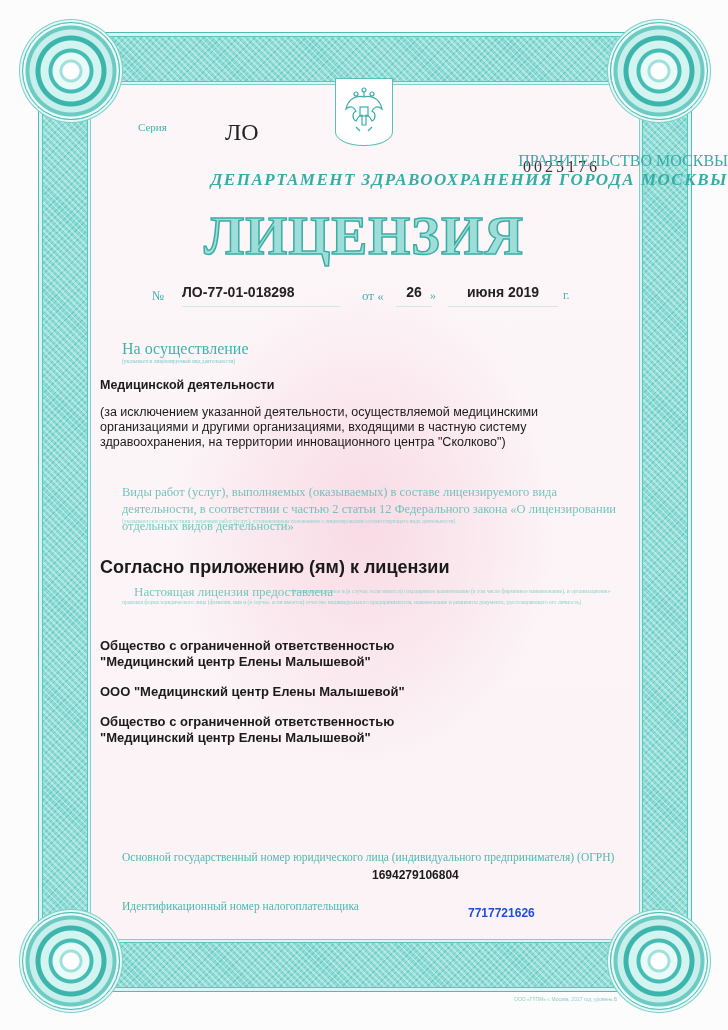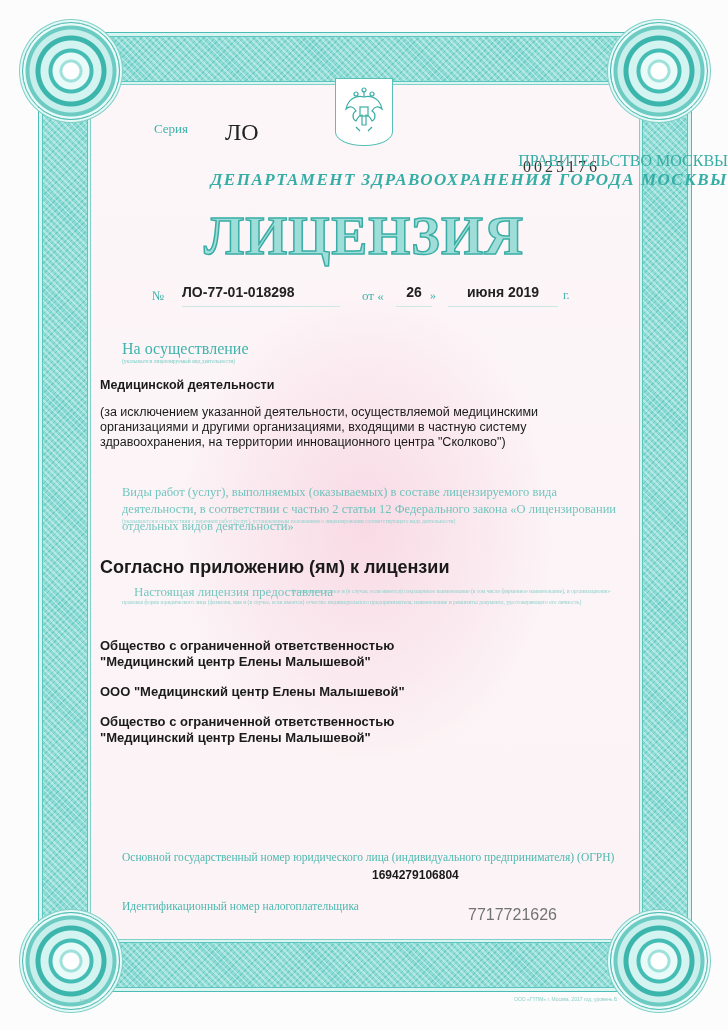--- a/index.html
+++ b/index.html
@@ -28,21 +28,21 @@
       radial-gradient(circle, #ffffff 0 8px, #9fe0da 9px 11px, #e8fbf9 12px 18px, #45bdb4 19px 22px, #d4f4f1 23px 30px, #3cb6ad 31px 35px, #c8efeb 36px 41px, #6ccbc3 42px 45px, #eafaf8 46px 48px);
     border:1px solid #48bab1; box-shadow:0 0 0 2px #e6f9f7, 0 0 0 3px #7fd0c9; }
   .ros-tl { left:22px; top:22px; }
   .ros-tr { left:610px; top:22px; }
   .ros-bl { left:22px; top:912px; }
   .ros-br { left:610px; top:912px; }
 
   .emblem { position:absolute; left:335px; top:78px; width:56px; height:66px; border:1px solid #58c0b8; border-radius:0 0 28px 28px / 0 0 14px 14px; background:#fff; }
   .emblem svg { position:absolute; left:6px; top:6px; }
 
-  .serial-label { position:absolute; left:154px; top:121px; color:#3fb3ab; font-size:13px; }
+  .serial-label { position:absolute; left:138px; top:121px; color:#3fb3ab; font-size:11px; }
   .serial-series { position:absolute; left:202px; top:119px; color:#222; font-size:24px;margin-left:23px; }
   .serial-number { position:absolute; left:523px; top:121px; color:#333; font-size:16px; letter-spacing:3px; font-family:Liberation Serif, serif;margin-top:37px; }
 
   .gov { position:absolute; left:0; width:728px; text-align:right; color:#35aea6; }
   .gov-1 { top:152px; font-size:16px; }
   .gov-2 { top:170px; font-size:17px; font-weight:bold; letter-spacing:1.5px;font-style:italic; }
 
   .title { position:absolute; left:0; width:728px; top:205px; text-align:center; font-size:54px; font-weight:bold; letter-spacing:1px;
     color:#9fded8; -webkit-text-stroke:1.5px #3aaea6; font-family:"Liberation Serif", serif; }
 
@@ -70,21 +70,21 @@
   .granted-label { position:absolute; left:122px; top:584px; color:#5fbfb7; font-size:13px; opacity:0.85;margin-left:12px; }
   .granted-hint { position:absolute; left:122px; top:586px; width:500px; color:#8fd3cd; font-size:5.5px; line-height:11px; text-indent:170px; }
 
   .org-full-1 { top:638px; font-size:13px; font-weight:bold; line-height:16px; }
   .org-short { top:684px; font-size:13px; font-weight:bold; }
   .org-full-2 { top:714px; font-size:13px; font-weight:bold; line-height:16px; }
 
   .ogrn-label { position:absolute; left:122px; top:851px; color:#4db8b0; font-size:11.5px; }
   .ogrn-value { position:absolute; left:372px; top:868px; font-size:12px; font-weight:bold; color:#1a1a1a; }
   .inn-label { position:absolute; left:122px; top:900px; color:#4db8b0; font-size:11.5px; }
-  .inn-value { position:absolute; left:468px; top:906px; font-size:16px; font-weight:normal; color:#737373; }
+  .inn-value { position:absolute; left:468px; top:906px; font-size:12px; font-weight:bold; color:#1d4ed8; }
 
   .print-left { position:absolute; left:80px; top:998px; color:#8ccfc9; font-size:5px; }
   .print-right { position:absolute; left:514px; top:996px; color:#8ccfc9; font-size:5px; }
 </style>
 </head>
 <body>
 
 <div class="page">
   <div class="border-band band-top"></div>
   <div class="border-band band-bottom"></div>

